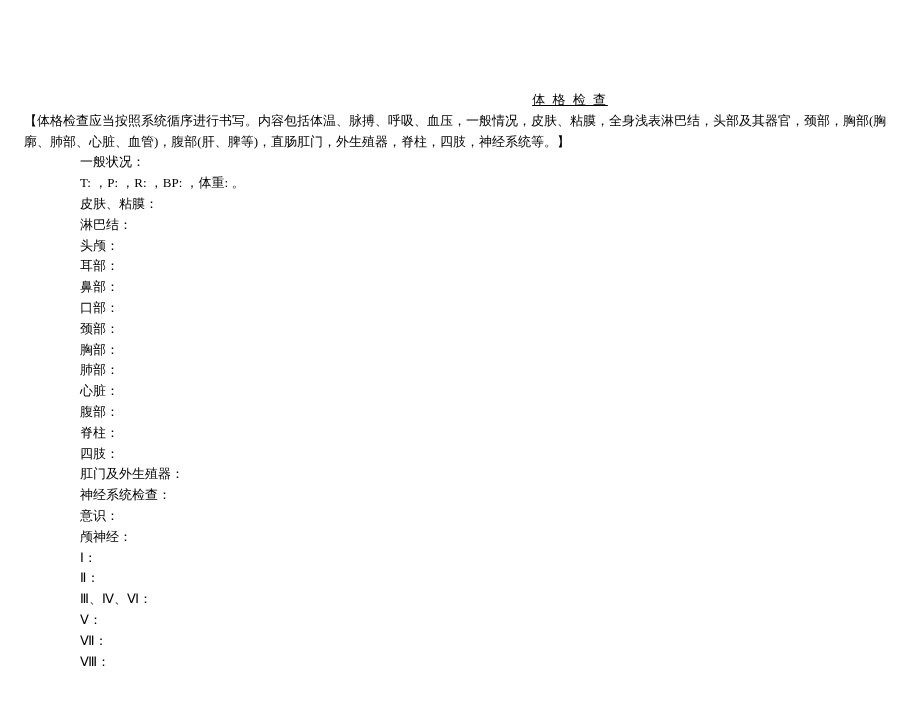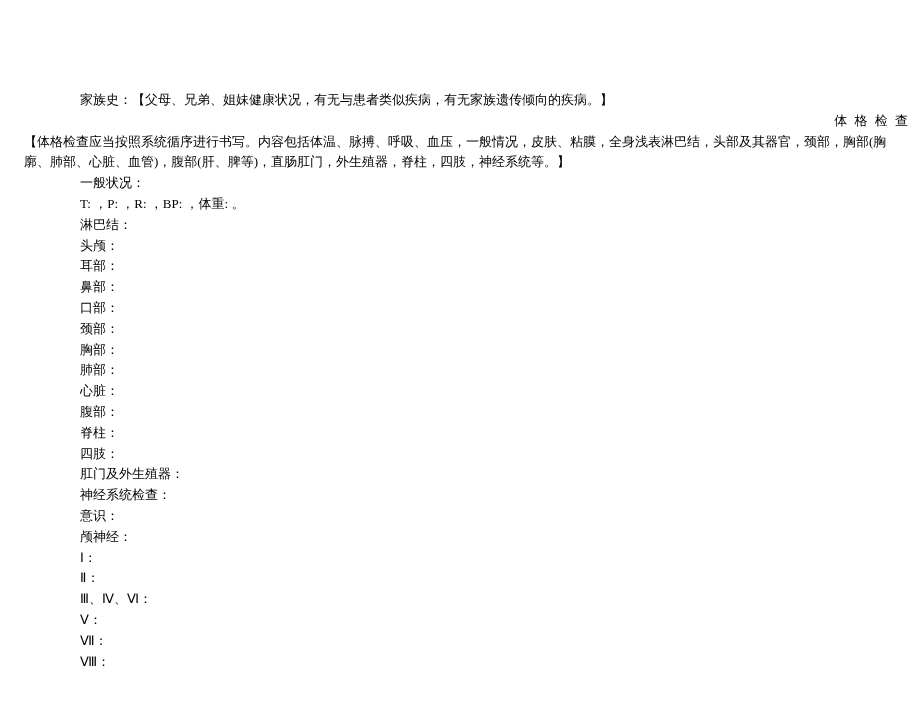--- a/index.html
+++ b/index.html
@@ -17,47 +17,46 @@
       padding: 0;
       line-height: 1.6;
     }
     .content {
       padding: 90px 10px 0 10px;
     }
     .family-history {
       padding-left: 70px;
     }
     .section-title {
-      text-align: right;
+      text-align: center;
       padding-left: 220px;
       letter-spacing: 2px;
+      text-decoration: underline;
     }
     .exam-intro {
       padding-left: 6px;
       margin-left: 8px;
     }
     .exam-items {
       padding-left: 70px;
     }
     .line {
       white-space: nowrap;
     }
   </style>
 </head>
 <body>
 
 <div class="content">
-  <div class="family-history line">
-    <span>家族史：</span><span>【父母、兄弟、姐妹健康状况，有无与患者类似疾病，有无家族遗传倾向的疾病。】</span>
-  </div>
   <div class="section-title line">体 格 检 查</div>
   <div class="exam-intro">【体格检查应当按照系统循序进行书写。内容包括体温、脉搏、呼吸、血压，一般情况，皮肤、粘膜，全身浅表淋巴结，头部及其器官，颈部，胸部(胸廓、肺部、心脏、血管)，腹部(肝、脾等)，直肠肛门，外生殖器，脊柱，四肢，神经系统等。】</div>
   <div class="exam-items">
     <div class="line">一般状况：</div>
     <div class="line">T:    ，P:    ，R:    ，BP:  ，体重:      。</div>
+    <div class="line">皮肤、粘膜：</div>
     <div class="line">淋巴结：</div>
     <div class="line">头颅：</div>
     <div class="line">耳部：</div>
     <div class="line">鼻部：</div>
     <div class="line">口部：</div>
     <div class="line">颈部：</div>
     <div class="line">胸部：</div>
     <div class="line">肺部：</div>
     <div class="line">心脏：</div>
     <div class="line">腹部：</div>

